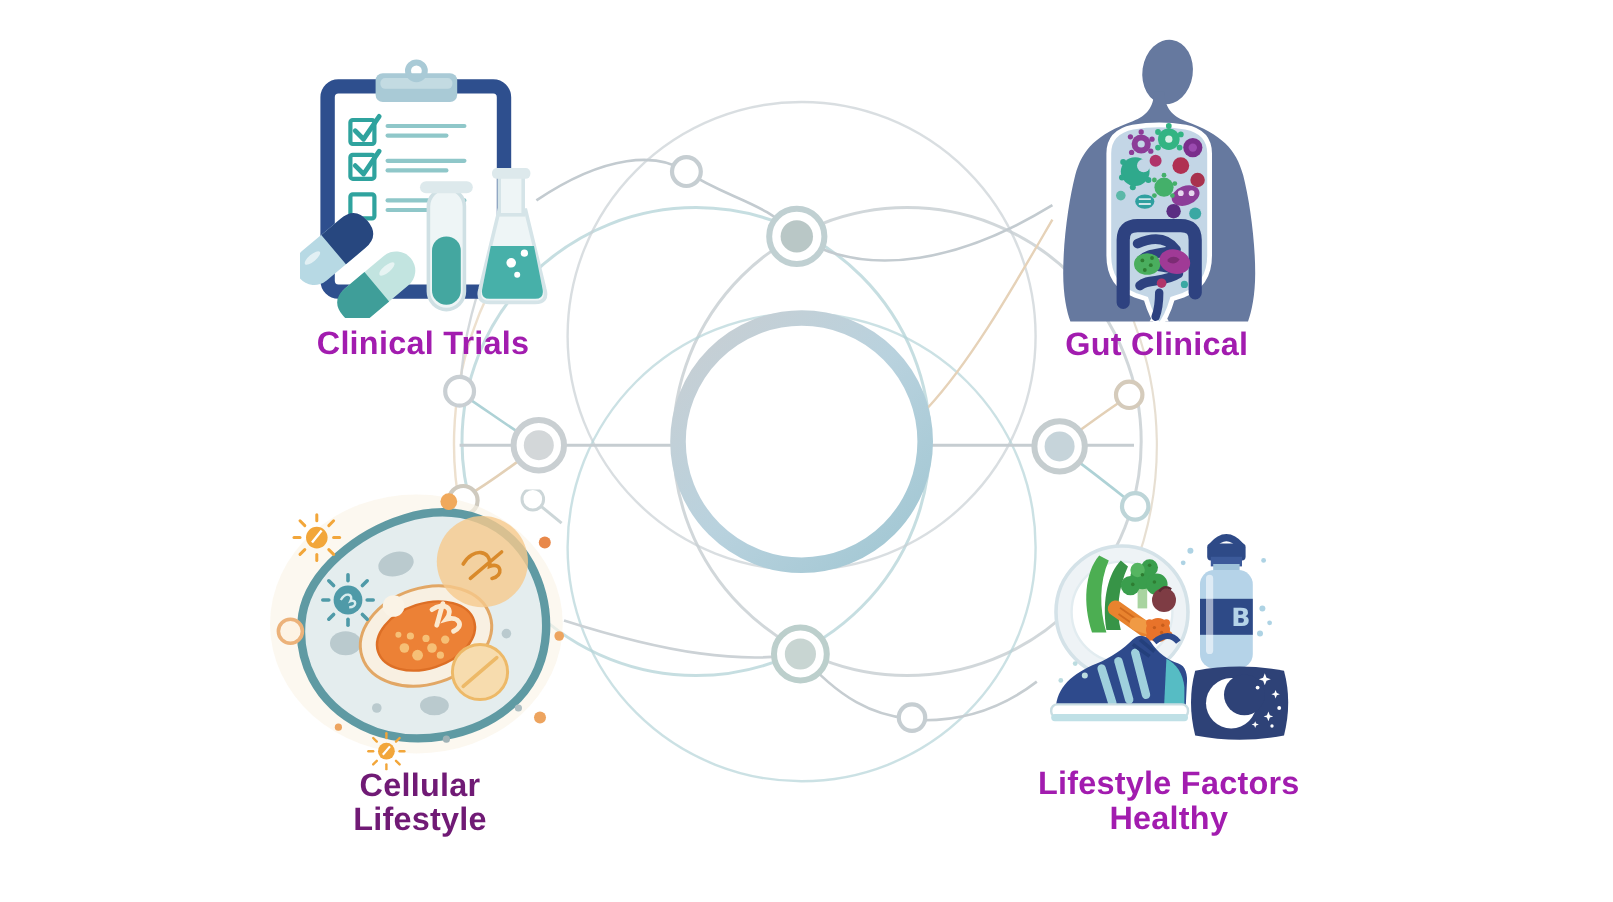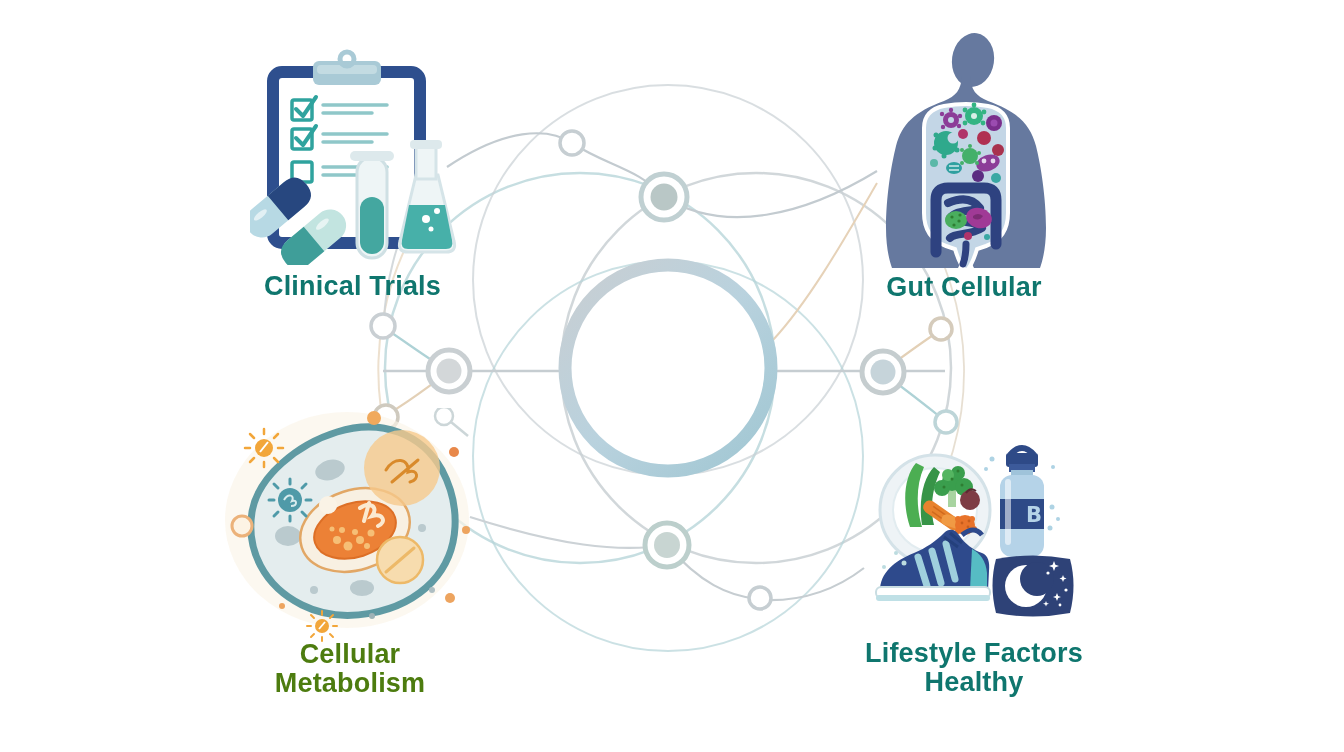--- a/index.html
+++ b/index.html
@@ -1,21 +1,21 @@
 <!DOCTYPE html>
 <html><head>
 <meta charset="utf-8">
 <style>
   html,body{margin:0;padding:0;background:#ffffff;}
   #stage{position:relative;width:1344px;height:752px;background:#ffffff;overflow:hidden;
          font-family:"Liberation Sans", sans-serif;}
   .abs{position:absolute;}
   .node-label{position:absolute;text-align:center;font-weight:700;letter-spacing:.2px;}
-  .label-blue{color:#0f766e;}
-  .label-gray{color:#4d7c0f;}
+  .label-blue{color:#a21caf;}
+  .label-gray{color:#701a75;}
   .lbl-line{display:block;font-size:27px;line-height:29px;}
   svg{display:block;}
 </style>
 </head>
 <body>
 
 <div id="stage">
 
   <svg class="abs" style="left:0;top:0" width="1344" height="752" viewBox="0 0 1344 752">
     <defs>
@@ -391,26 +391,26 @@
           <circle cx="190" cy="160" r="1.4"></circle>
       </g>
     </g>
   </svg>
 
   <div class="node-label label-blue" style="left:240px;top:272px;width:225px;">
     <span class="lbl-line">Clinical Trials</span>
   </div>
 
   <div class="node-label label-blue" style="left:850px;top:273px;width:228px;">
-    <span class="lbl-line">Gut Cellular</span>
+    <span class="lbl-line">Gut Clinical</span>
   </div>
 
   <div class="node-label label-gray" style="left:235px;top:640px;width:230px;">
     <span class="lbl-line">Cellular</span>
-    <span class="lbl-line">Metabolism</span>
+    <span class="lbl-line">Lifestyle</span>
   </div>
 
   <div class="node-label label-blue" style="left:845px;top:639px;width:258px;">
     <span class="lbl-line">Lifestyle Factors</span>
     <span class="lbl-line">Healthy</span>
   </div>
 
 </div>
 
 </body></html>

